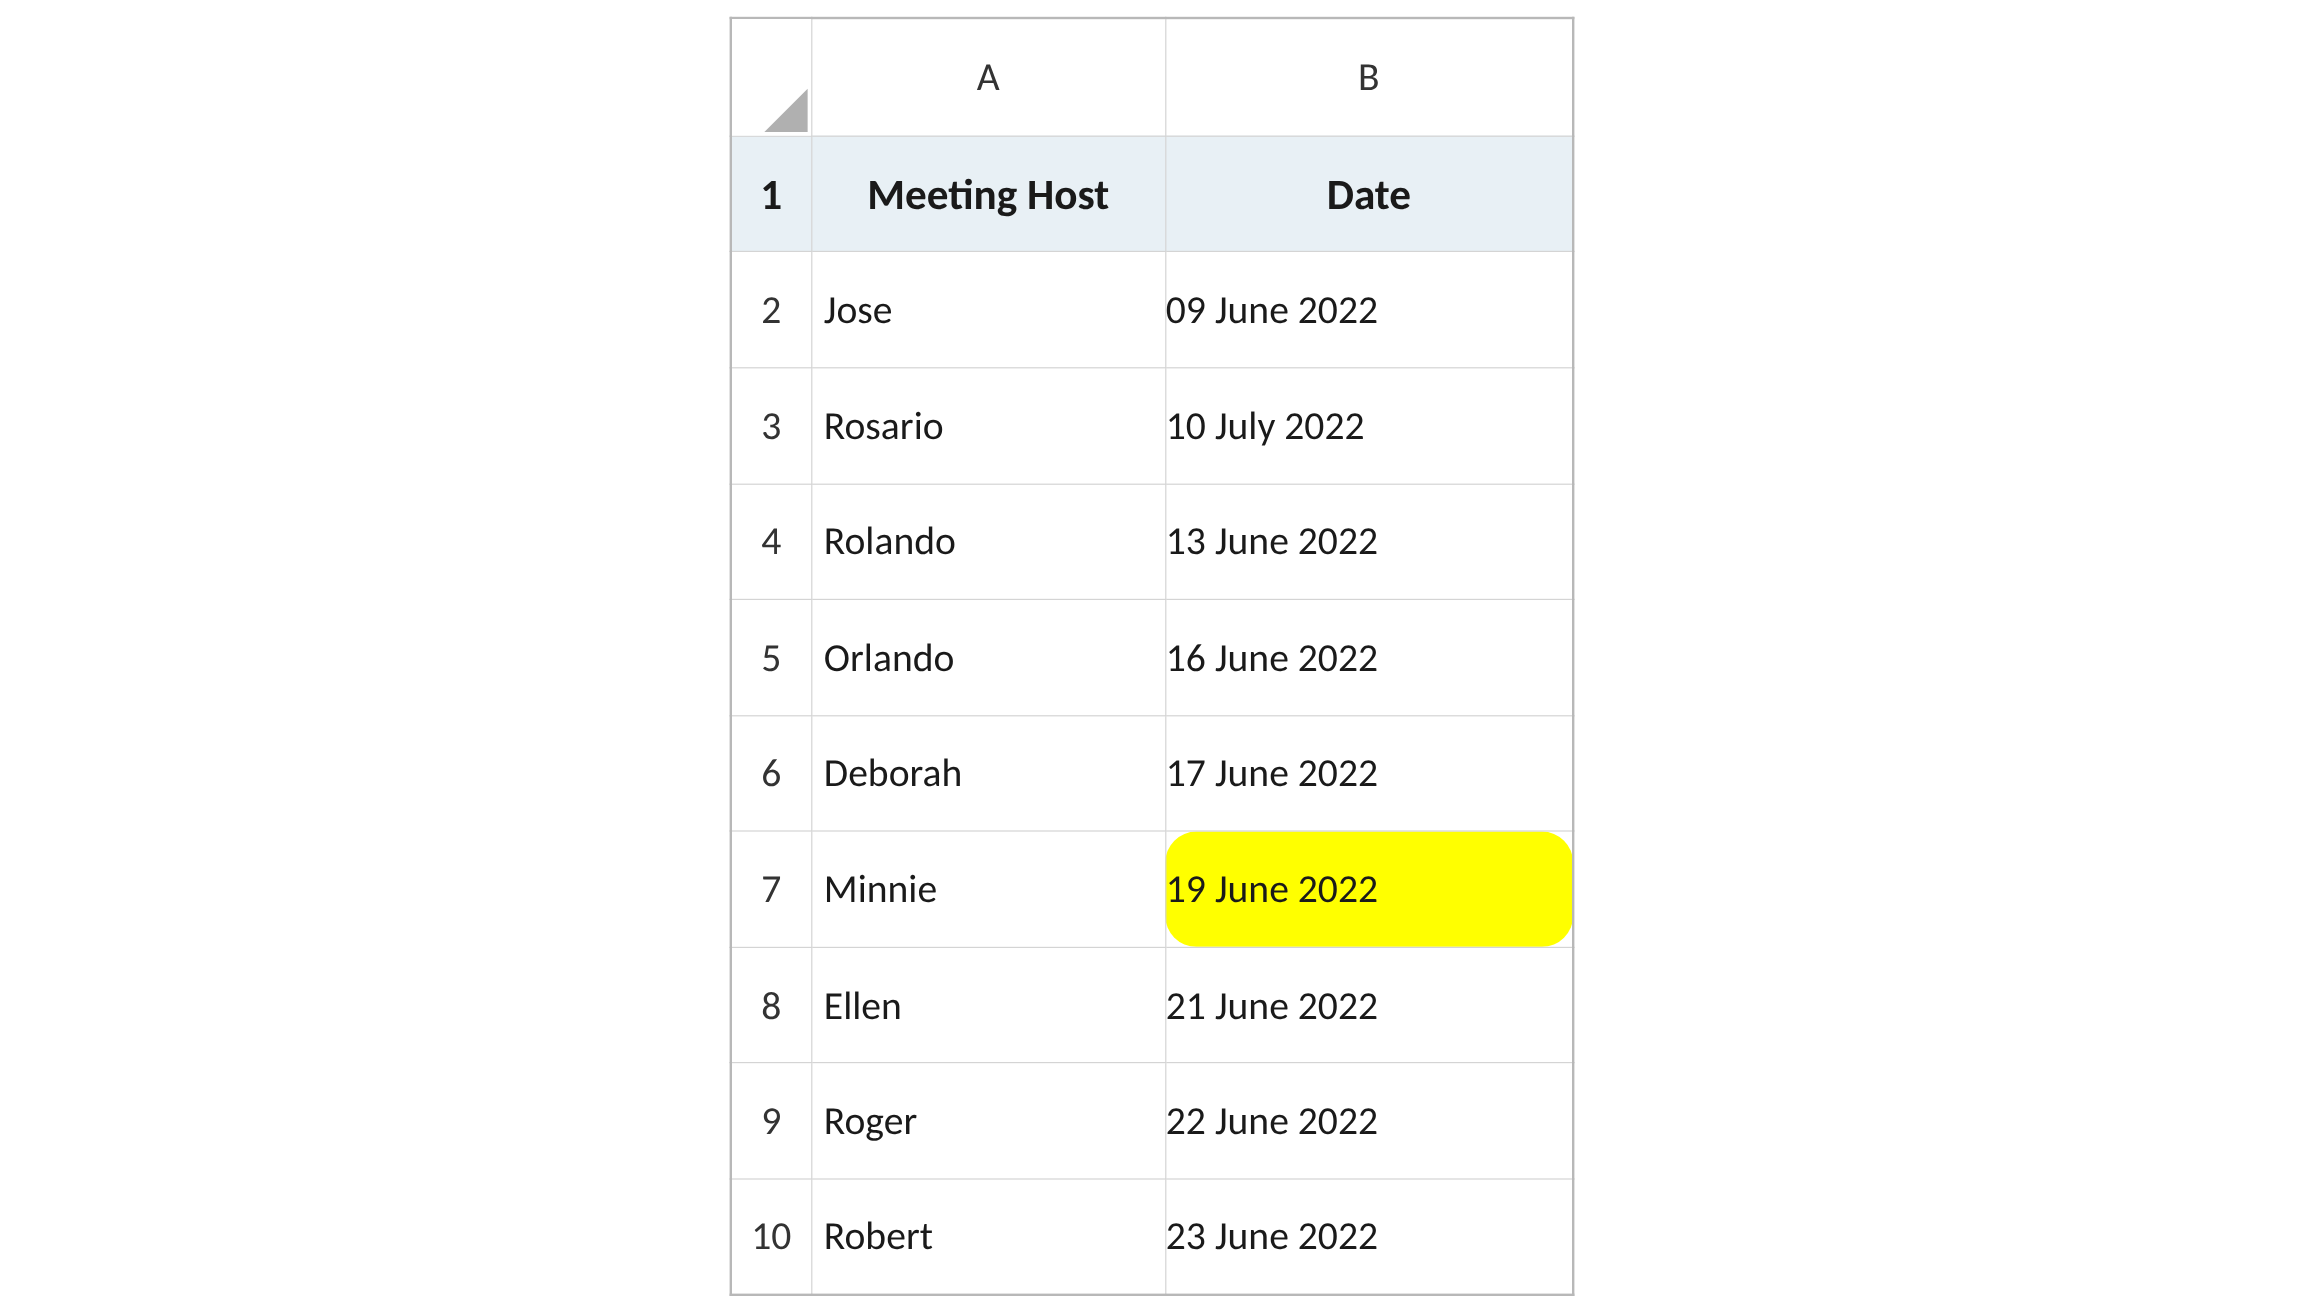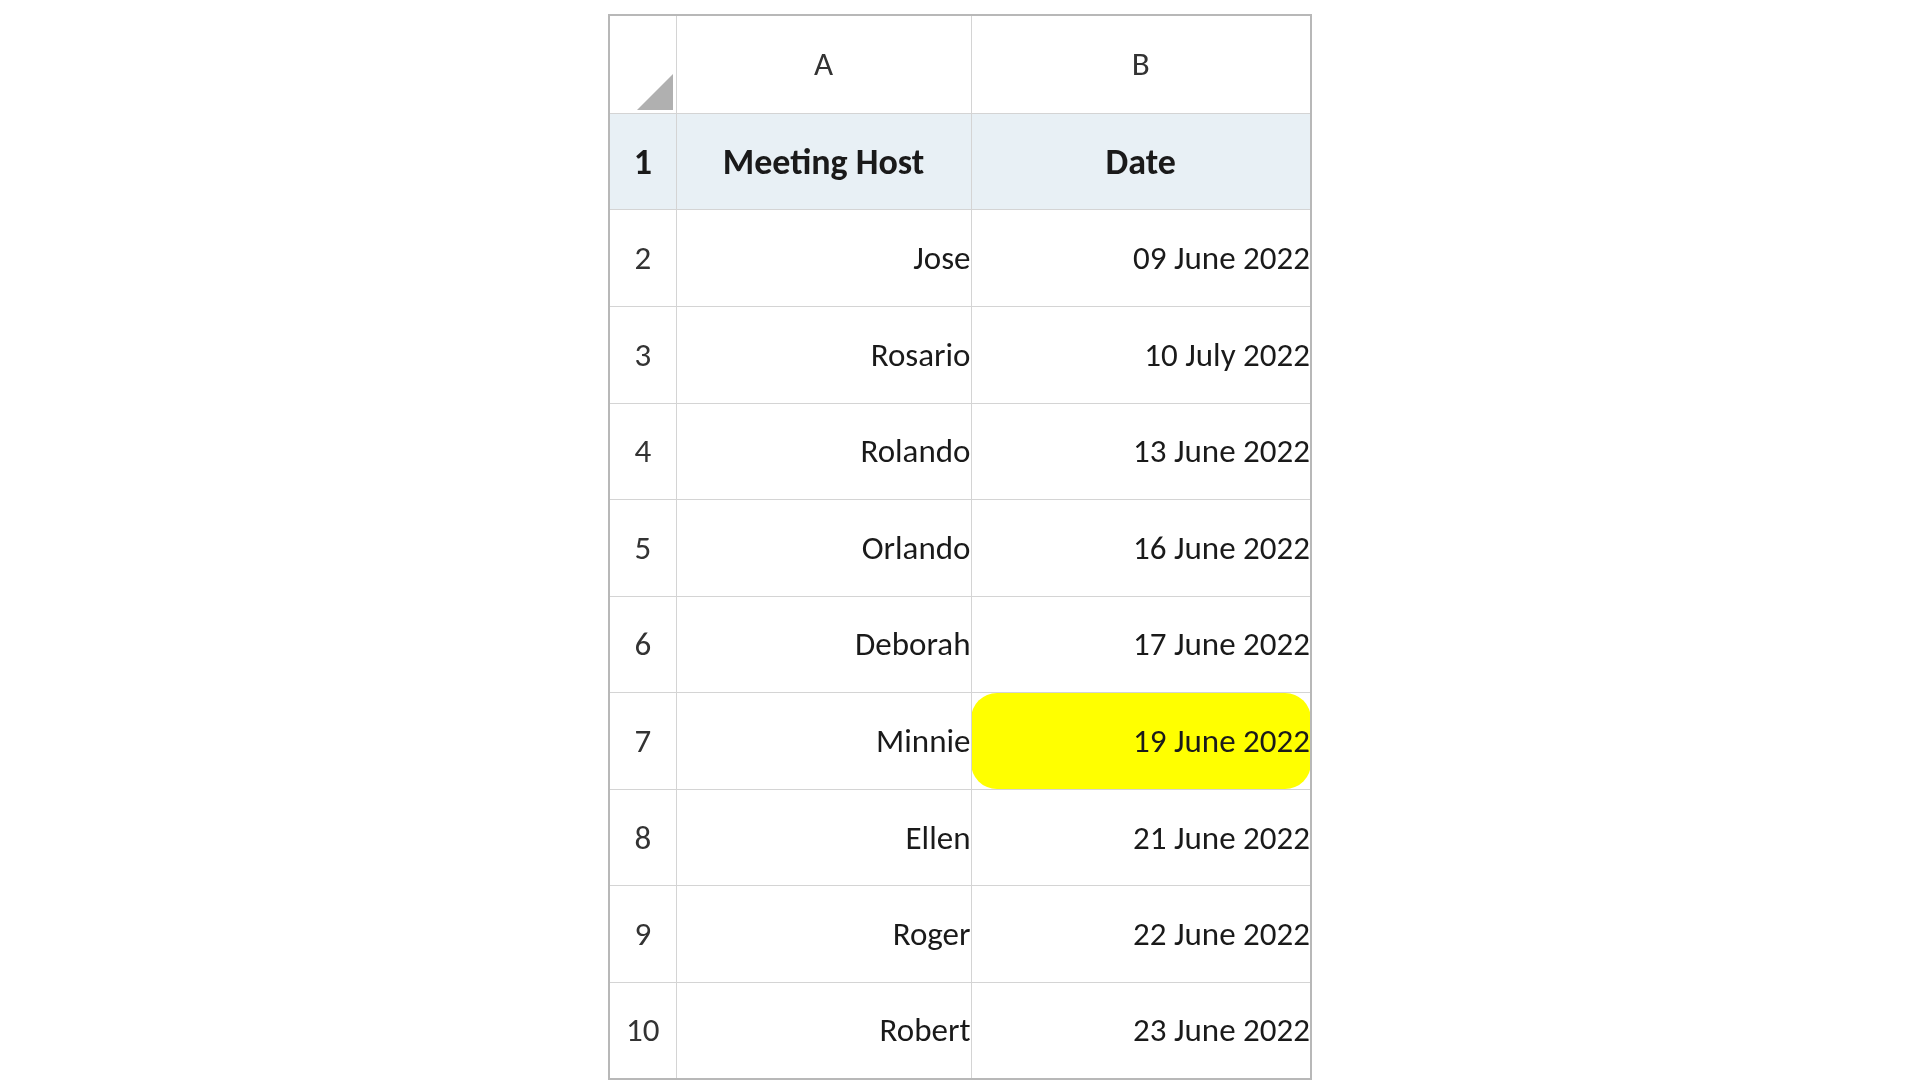--- a/index.html
+++ b/index.html
@@ -67,25 +67,25 @@
     }
     .header-row td {
       font-weight: 700;
       text-align: center;
       background: #e8f0f5;
       font-size: 36px;
       color: #1a1a1a;
     }
     .cell-a {
       padding-left: 10px;
-      text-align: right;
+      text-align: left;
       color: #1a1a1a;
     }
     .cell-b {
-      text-align: right;
+      text-align: left;
       color: #1a1a1a;
     }
     .highlight {
       background: #ffff00;
       border-radius: 26px;
     }
   </style>
 </head>
 <body>
 

